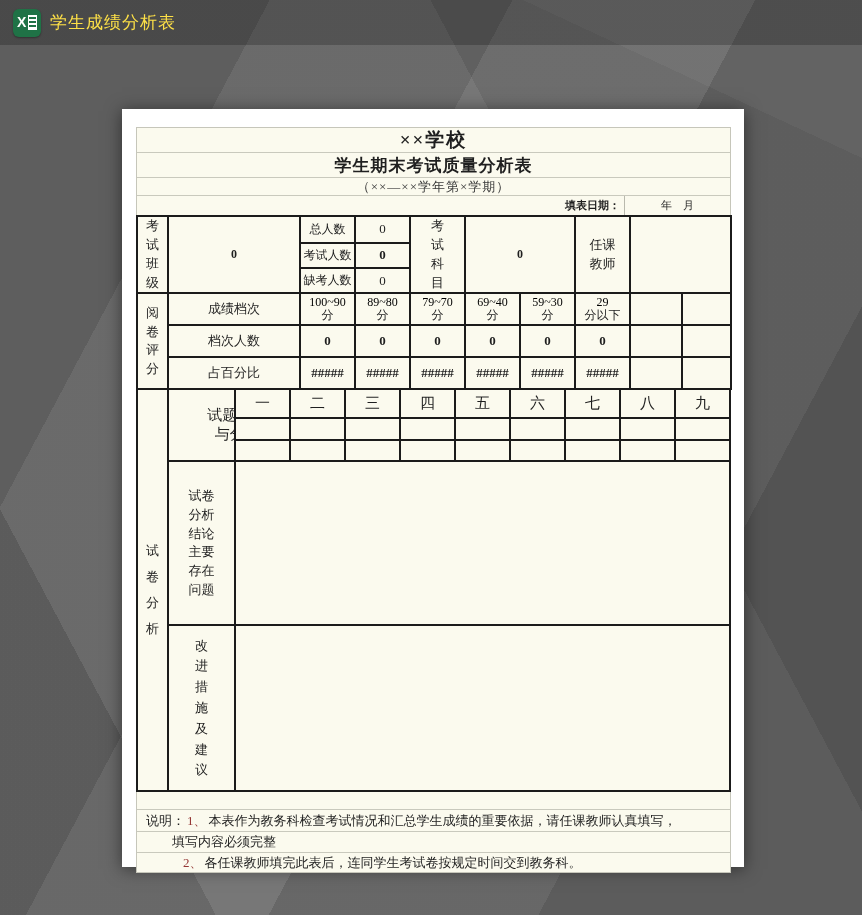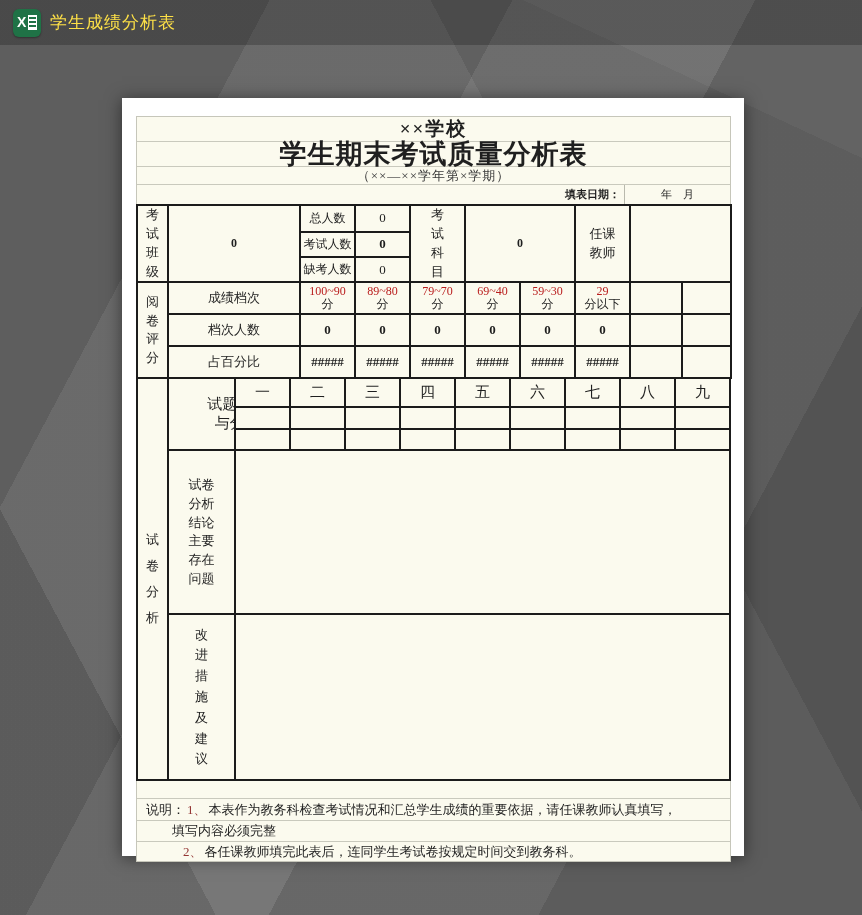--- a/index.html
+++ b/index.html
@@ -17,40 +17,40 @@
 
   
   .topbar { position:absolute; left:0; top:0; width:862px; height:45px; display:flex; align-items:center; }
   .xlicon { width:28px; height:28px; margin-left:13px; background:#1f7246; border-radius:6px; position:relative; box-shadow:0 1px 2px rgba(0,0,0,.35); }
   .xlicon .xl-x { position:absolute; left:4px; top:5px; color:#fff; font:bold 14px "Liberation Sans","DejaVu Sans",sans-serif; }
   .xlicon .xl-sheet { position:absolute; right:4px; top:6px; width:9px; height:15px; background:#fff; }
   .xlicon .xl-sheet i { display:block; height:2px; background:#1f7246; margin:2px 1px 0 1px; }
   .topbar .wtitle { color:#fde047; font:500 17px "Liberation Sans","DejaVu Sans",sans-serif; margin-left:9px; letter-spacing:1px; }
 
   
-  .page { position:absolute; left:122px; top:98px; width:622px; height:758px; background:#ffffff; box-shadow:0 2px 16px rgba(0,0,0,.5); }
+  .page { position:absolute; left:122px; top:109px; width:622px; height:758px; background:#ffffff; box-shadow:0 2px 16px rgba(0,0,0,.5); }
   .content { position:absolute; left:14px; top:18px; width:595px; background:#fbfaee; border:1px solid #c6c6ba; color:#1f1f1f; }
 
   
   .trow { border-bottom:1px solid #c9c9bd; display:flex; align-items:center; justify-content:center; }
   .t1 { height:25px; font-size:19px; font-weight:bold; letter-spacing:2px; }
-  .t2 { height:25px; font-size:27px; font-weight:bold; letter-spacing:1px; }
+  .t2 { height:25px; font-size:17px; font-weight:bold; letter-spacing:1px; }
   .t3 { height:18px; font-size:13px; color:#3a3a3a; letter-spacing:1px; }
   .t4 { height:19px; border-bottom:none; justify-content:flex-end; font-size:11px; }
   .t4 .dlabel { flex:1; text-align:right; padding-right:4px; font-weight:bold; }
   .t4 .dvalue { width:106px; border-left:1px solid #b9b9ad; text-align:center; white-space:pre; align-self:stretch; display:flex; align-items:center; justify-content:center; }
 
   
   table { border-collapse:collapse; table-layout:fixed; width:593px; margin-left:-1px; }
   td { border:2px solid #1b1b1b; padding:0; text-align:center; vertical-align:middle; font-size:13px; overflow:hidden; }
   .lower td { border-top-width:0; }
   .lower tr + tr td { border-top-width:2px; }
   .small { font-size:12px; }
   .bold { font-weight:bold; }
-  .navy { color:#b91c1c; font-size:12px; line-height:1.15; display:block; }
+  .navy { color:#000000; font-size:12px; line-height:1.15; display:block; }
   .unit { color:#222; font-size:12px; line-height:1.15; display:block; }
   .vtext { display:inline-block; width:1.06em; word-break:break-all; text-align:center; line-height:1.45; font-size:13px; }
   .vtext.gap { line-height:2.0; }
   .w2 { width:2.12em; }
   .w4 { width:4.3em; font-size:15px; line-height:1.3;margin-left:36px; }
   .hash { font-weight:bold; letter-spacing:0; font-size:13px; }
   .qnum { font-size:15px; }
 
   
   .gaprow { height:17px; }

